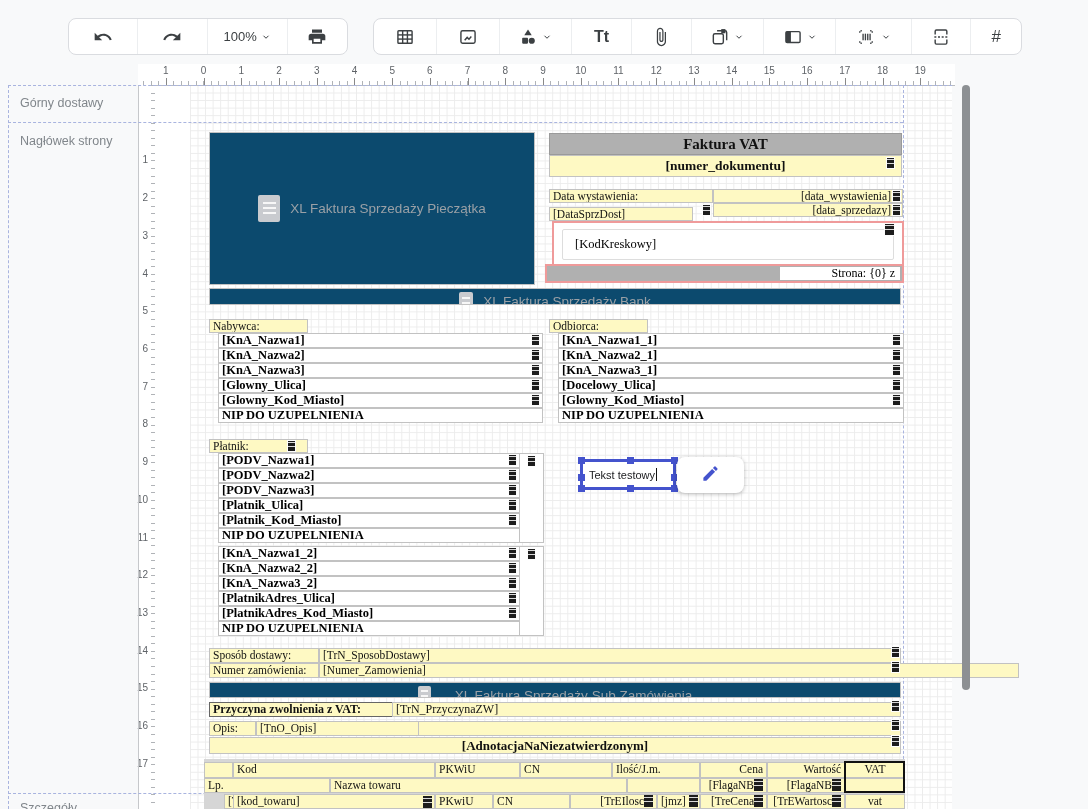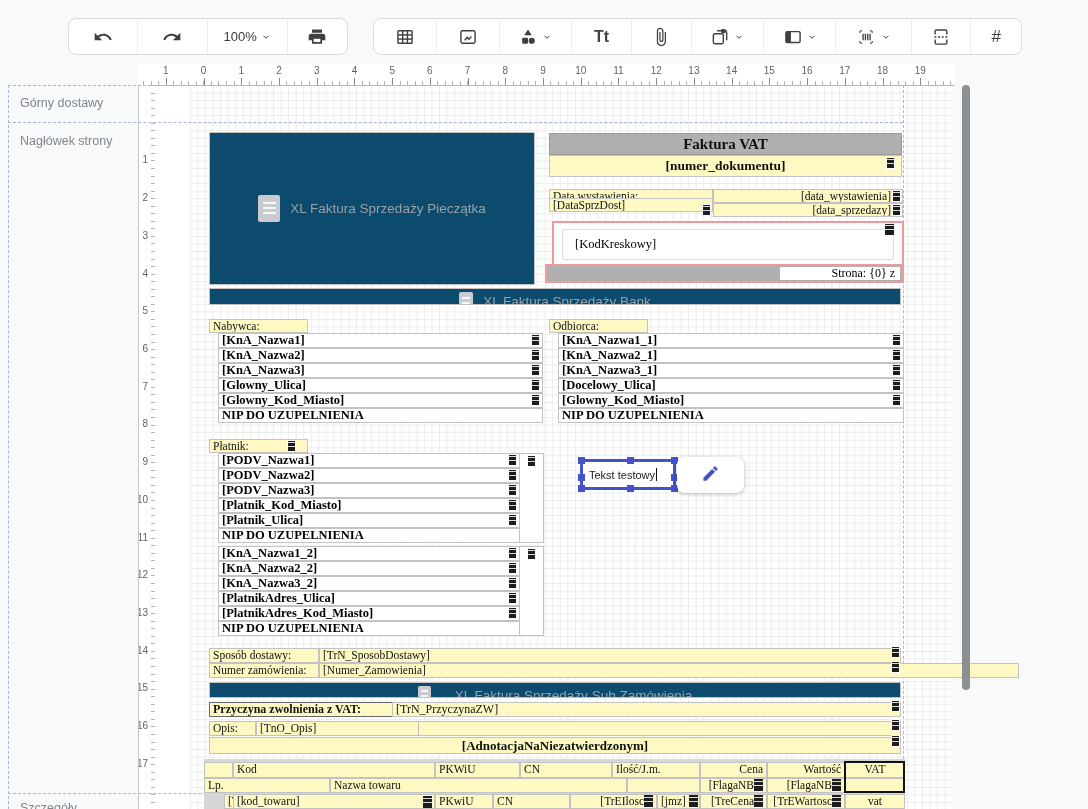--- a/index.html
+++ b/index.html
@@ -273,21 +273,21 @@
     <span class="txt">XL Faktura Sprzedaży Pieczątka</span>
   </div>
 
   <div class="cell bold center" style="left:549px;top:133px;width:353px;height:22px;background:#b0b0b0;border-color:#9a9a9a;font-size:15px;line-height:20px;">Faktura VAT</div>
   <div class="cell bold center" style="left:549px;top:155px;width:353px;height:22px;font-size:13.5px;line-height:20px;">[numer_dokumentu]</div>
   <span class="f-icon" style="left:886px;top:157px;"></span>
 
   <div class="cell" style="left:549px;top:189px;width:164px;height:14px;">Data wystawienia:</div>
   <div class="cell right" style="left:713px;top:189px;width:190px;height:14px;padding-right:11px;">[data_wystawienia]</div>
   <span class="f-icon" style="left:892px;top:190px;"></span>
-  <div class="cell" style="left:549px;top:198px;width:164px;height:14px;">[DataSprzDost]</div>
+  <div class="cell" style="left:549px;top:207px;width:144px;height:14px;">[DataSprzDost]</div>
   <span class="f-icon" style="left:702px;top:204px;"></span>
   <div class="cell right" style="left:713px;top:203px;width:190px;height:14px;padding-right:11px;">[data_sprzedazy]</div>
   <span class="f-icon" style="left:892px;top:204px;"></span>
 
   <div class="abs" style="left:552px;top:221px;width:352px;height:47px;border:2px solid #ef9a9a;background:#fff;box-sizing:border-box;">
     <div class="abs serif" style="left:8px;top:6px;right:8px;bottom:6px;border:1px solid #ddd;border-radius:2px;font-size:12.5px;display:flex;align-items:center;padding-left:12px;">[KodKreskowy]</div>
   </div>
   <span class="f-icon" style="left:884px;top:223px;width:11px;height:13px;"></span>
 
   <div class="abs" style="left:545px;top:264px;width:359px;height:19px;background:#b0b0b0;border:2px solid #ef9a9a;box-sizing:border-box;">
@@ -321,22 +321,22 @@
       <div class="rrow"><span>NIP DO UZUPELNIENIA</span></div>
     </div>
 
   <div class="cell" style="left:209px;top:439px;width:99px;height:14px;">Płatnik:</div>
   <span class="f-icon" style="left:287px;top:440px;"></span>
   <div class="abs rowblock" style="left:218px;top:453px;width:302px;">
 
   <div class="rrow"><span>[PODV_Nazwa1]</span><span class="f-icon"></span></div>
       <div class="rrow"><span>[PODV_Nazwa2]</span><span class="f-icon"></span></div>
       <div class="rrow"><span>[PODV_Nazwa3]</span><span class="f-icon"></span></div>
+      <div class="rrow"><span>[Platnik_Ulica]</span><span class="f-icon"></span></div>
       <div class="rrow"><span>[Platnik_Kod_Miasto]</span><span class="f-icon"></span></div>
-      <div class="rrow"><span>[Platnik_Ulica]</span><span class="f-icon"></span></div>
       <div class="rrow"><span>NIP DO UZUPELNIENIA</span></div>
     </div>
   <div class="abs" style="left:519px;top:453px;width:25px;height:90px;border:1px solid #c2c2c2;background:#fff;box-sizing:border-box;">
     <span class="f-icon" style="left:7px;top:1px;"></span>
   </div>
   <div class="abs rowblock" style="left:218px;top:546px;width:302px;">
 
   <div class="rrow"><span>[KnA_Nazwa1_2]</span><span class="f-icon"></span></div>
       <div class="rrow"><span>[KnA_Nazwa2_2]</span><span class="f-icon"></span></div>
       <div class="rrow"><span>[KnA_Nazwa3_2]</span><span class="f-icon"></span></div>

